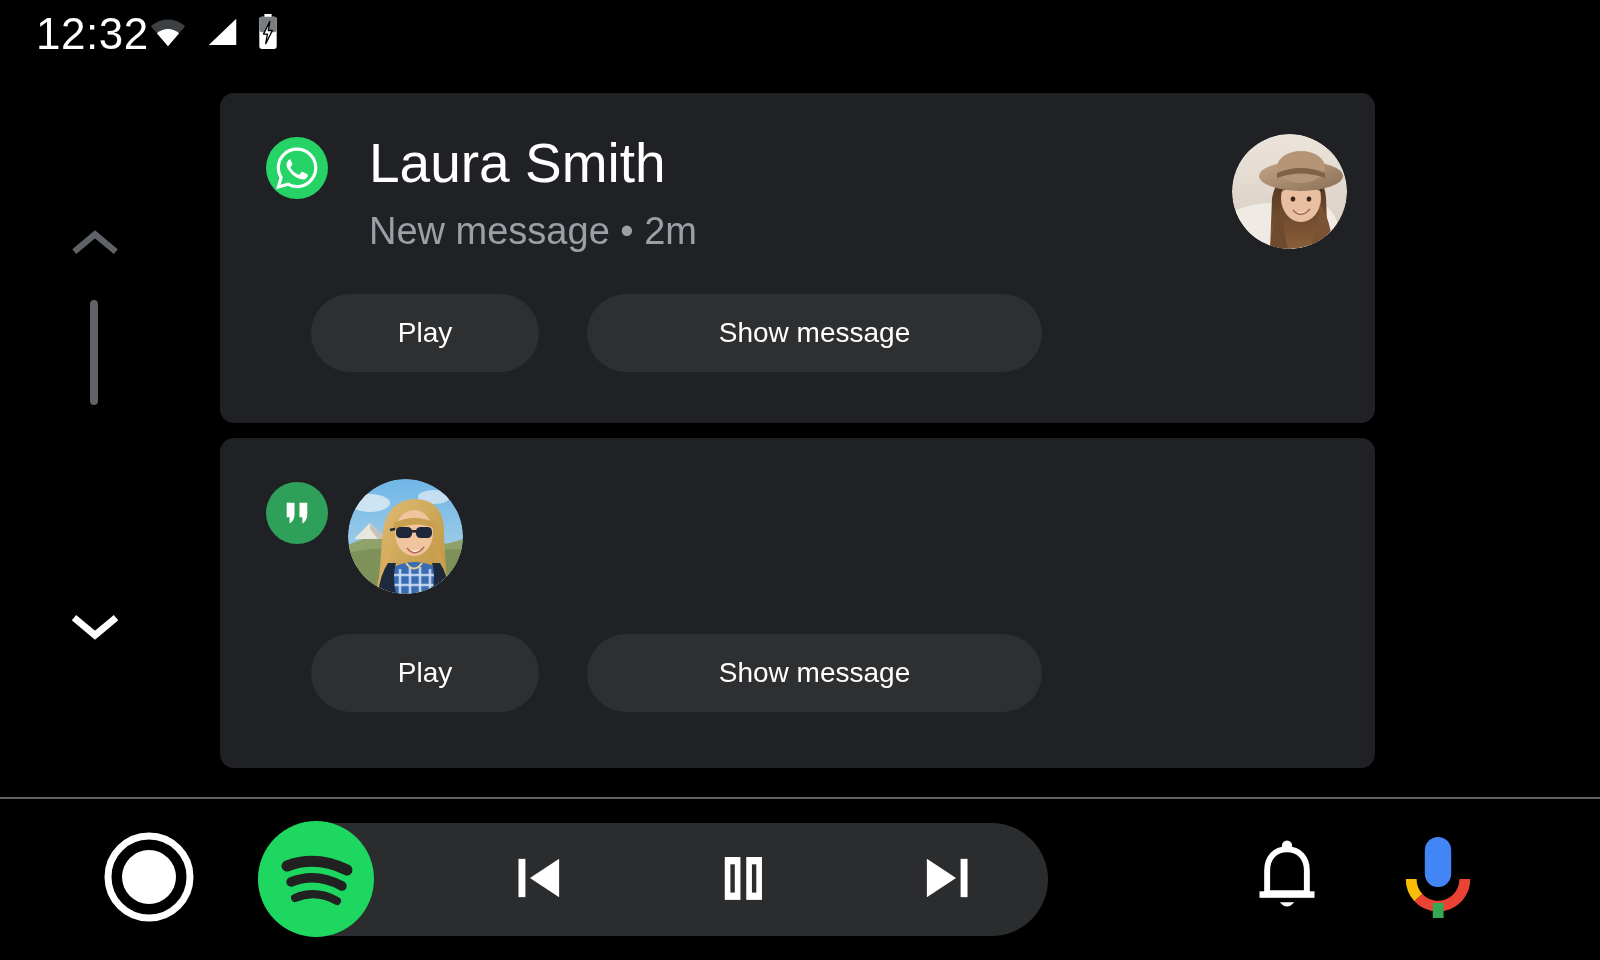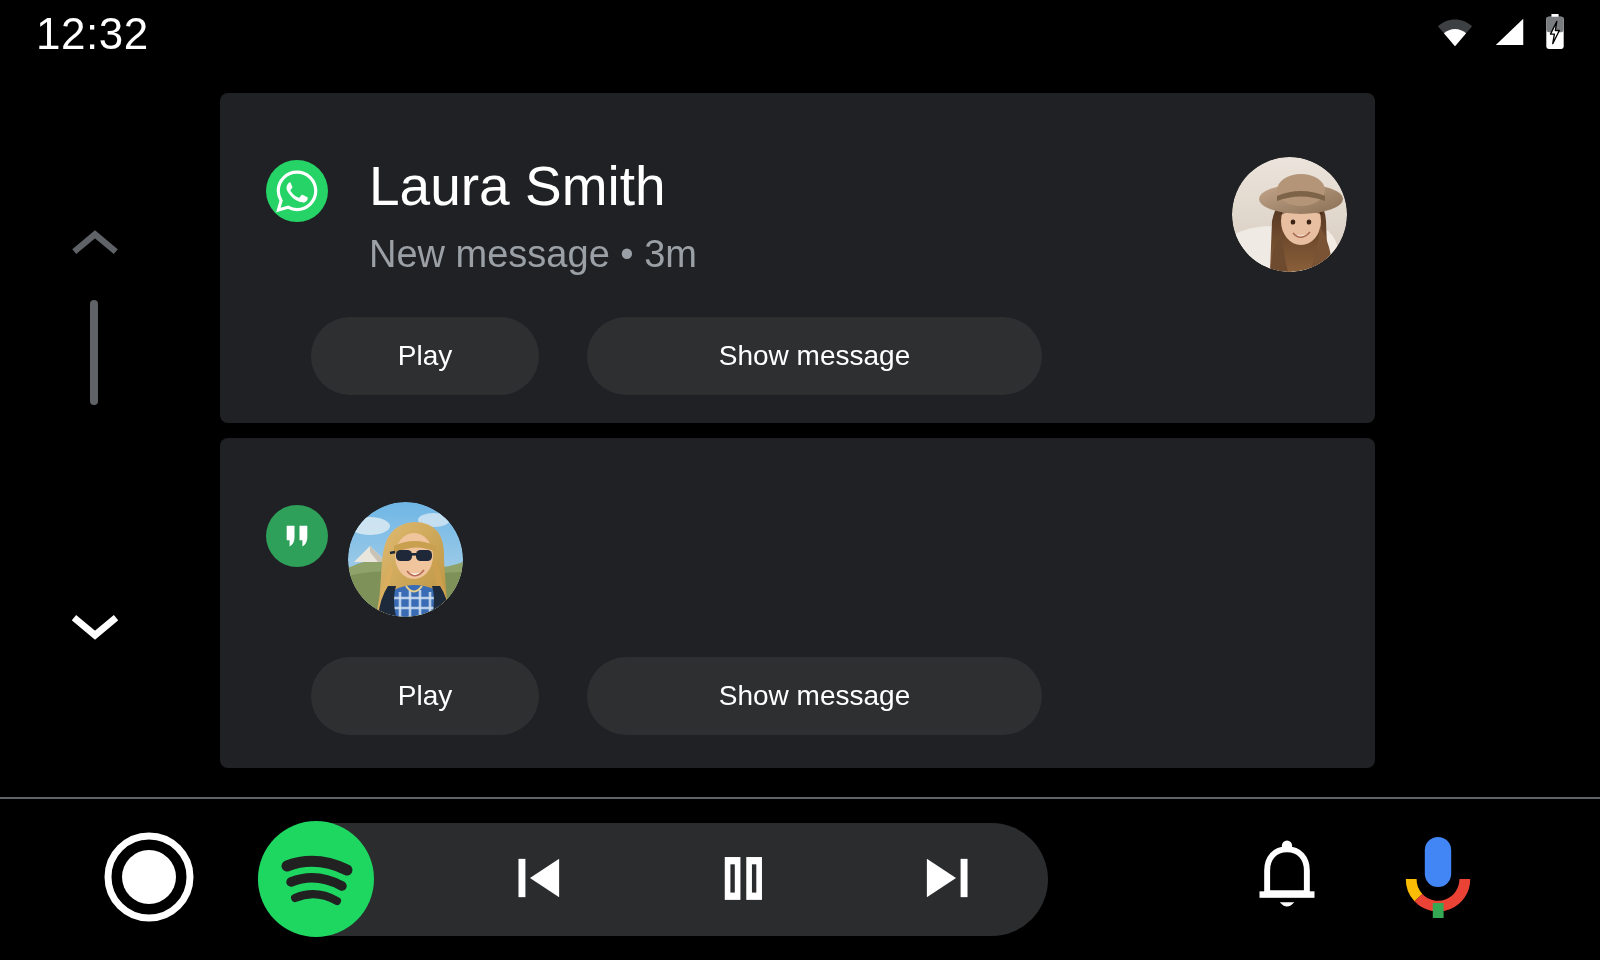--- a/index.html
+++ b/index.html
@@ -17,21 +17,20 @@
   }
 
   
   .status-bar {
     position: absolute;
     top: 0; left: 0;
     width: 1600px;
     height: 68px;
     display: flex;
     align-items: center;
-    justify-content: space-between;
     padding: 0 34px 0 36px;
     box-sizing: border-box;
   }
   .clock {
     color: #ffffff;
     font-size: 44px;
     font-weight: 400;
     letter-spacing: 0.5px;
     line-height: 1;
   }
@@ -76,22 +75,22 @@
 
   
   .notif-list {
     position: absolute;
     left: 220px;
     top: 93px;
     width: 1155px;
   }
   .notif-card {
     background: #202124;
-    border-radius: 8px;
-    padding: 62px 28px 26px 46px;
+    border-radius: 14px;
+    padding: 39px 28px 26px 46px;
     box-sizing: border-box;
     position: relative;
     margin-bottom: 15px;
     height: 330px;
   }
   .notif-head {
     display: flex;
     align-items: flex-start;
   }
   .app-badge {
@@ -306,21 +305,21 @@
   <div class="notif-card">
     <div class="notif-head">
       <div class="app-badge" style="background:#25D366;">
         <svg width="48" height="48" viewBox="0 0 32 32">
           <path d="M16 3.4 C9.1 3.4 3.5 9.0 3.5 15.9 C3.5 18.3 4.2 20.5 5.4 22.4 L3.6 28.6 L10.0 26.8 C11.8 27.8 13.8 28.4 16 28.4 C22.9 28.4 28.5 22.8 28.5 15.9 C28.5 9.0 22.9 3.4 16 3.4 Z" fill="none" stroke="#ffffff" stroke-width="2.1"></path>
           <path d="M11.6 10.2 C11.2 10.2 10.7 10.3 10.3 10.8 C9.9 11.3 9.0 12.2 9.0 13.9 C9.0 15.6 10.3 17.3 10.5 17.5 C10.7 17.7 12.9 21.3 16.5 22.7 C19.4 23.9 20.0 23.6 20.7 23.6 C21.3 23.5 22.6 22.8 22.9 22.0 C23.2 21.2 23.2 20.5 23.1 20.4 C23.0 20.2 22.8 20.1 22.4 19.9 C22.0 19.7 20.1 18.8 19.8 18.7 C19.4 18.5 19.2 18.5 18.9 18.9 C18.6 19.3 17.9 20.1 17.7 20.4 C17.5 20.6 17.3 20.6 16.9 20.4 C16.5 20.2 15.3 19.8 13.8 18.5 C12.7 17.5 11.9 16.3 11.7 15.9 C11.5 15.5 11.7 15.3 11.9 15.1 C12.1 14.9 12.3 14.6 12.5 14.4 C12.7 14.2 12.7 14.0 12.9 13.7 C13.0 13.4 12.9 13.2 12.8 13.0 C12.7 12.8 11.9 10.9 11.6 10.2 Z" fill="#ffffff"></path>
         </svg>
       </div>
       <div class="notif-text">
         <div class="notif-title">Laura Smith</div>
-        <div class="notif-sub">New message • 3m</div>
+        <div class="notif-sub">New message • 2m</div>
       </div>
       <div class="avatar">
         <svg width="115" height="115" viewBox="0 0 115 115">
           <defs>
             <clipPath id="clipA">
                 <circle cx="57.5" cy="57.5" r="57.5"></circle>
               </clipPath>
             <linearGradient id="bgA" x1="0" y1="0" x2="0" y2="1">
               <stop offset="0%" stop-color="#ece4dc"></stop>
                 <stop offset="100%" stop-color="#d6cbbe"></stop>

